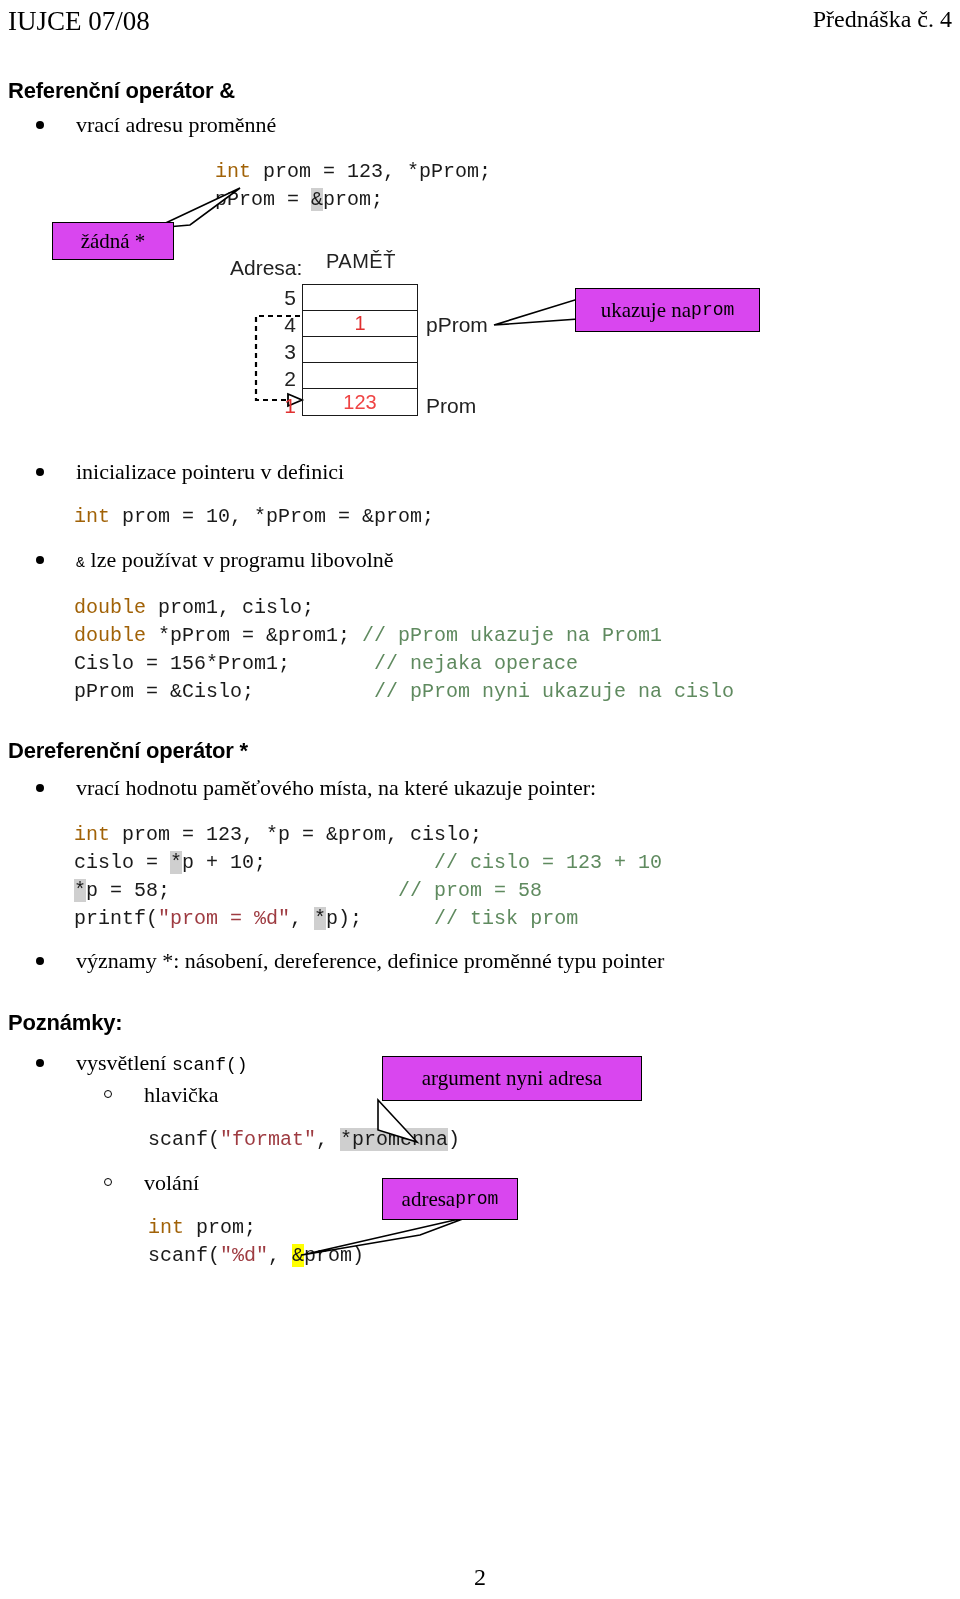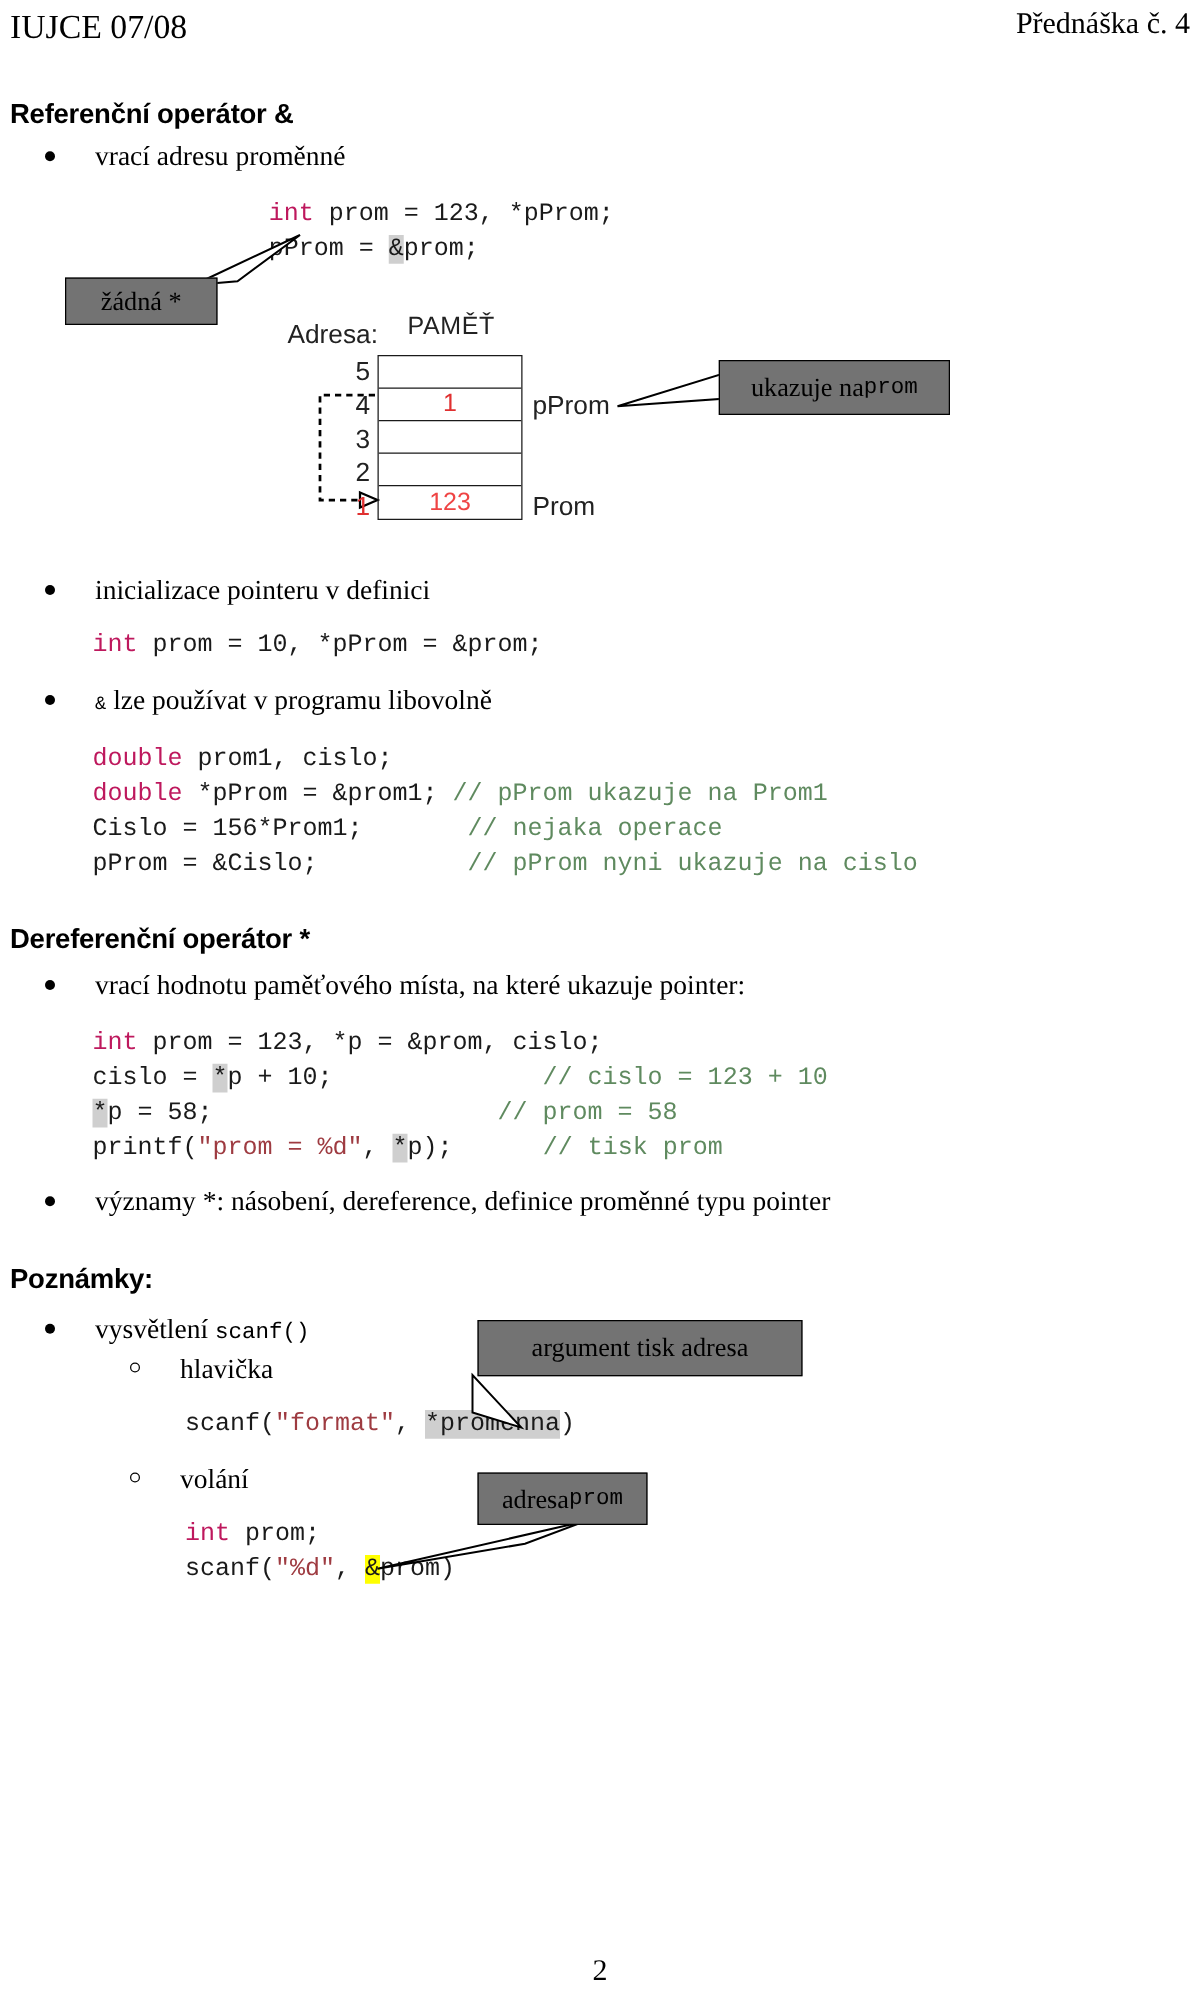--- a/index.html
+++ b/index.html
@@ -84,39 +84,39 @@
 
   
   .code {
     position: absolute;
     font-family: "Liberation Mono", monospace;
     font-size: 20px;
     white-space: pre;
     line-height: 28px;
     color: #1a1a1a;
   }
-  .kw { color: #be185d; }
+  .kw { color: #a16207; }
   .cmt { color: #5f8a5f; }
   .str { color: #9e3b41; }
   .hl  { background: #cfcfcf; }
   .hly { background: #ffff00; }
   .mono-inline {
     font-family: "Liberation Mono", monospace;
     font-size: 18px;
   }
   .mono-small {
     font-family: "Liberation Mono", monospace;
     font-size: 15px;
   }
 
   
   .callout {
     position: absolute;
     border: 1.6px solid #000;
-    background: #737373;
+    background: #d946ef;
     box-sizing: border-box;
     display: flex;
     align-items: center;
     justify-content: center;
     font-family: "Liberation Serif", serif;
     font-size: 21px;
     z-index: 5;
   }
   .callout-tail {
     position: absolute;
@@ -294,21 +294,21 @@
   <span class="dot"></span>
   <span class="btext"><span>vysvětlení </span><span class="mono-inline">scanf()</span></span>
 </div>
 
 <div class="bullet-row" style="left:104px; top:1082px;">
   <span class="circ"></span>
   <span class="btext">hlavička</span>
 </div>
 
 <div class="callout" style="left:382px; top:1056px; width:260px; height:45px;">
-  <span>argument tisk adresa</span>
+  <span>argument nyni adresa</span>
 </div>
 <svg class="callout-tail" style="left:375px; top:1098px; width:110px; height:48px;" viewBox="0 0 110 48">
   <polygon points="3,2 3,32 42,44" fill="#ffffff" stroke="#000000" stroke-width="1.6" stroke-linejoin="miter"></polygon>
 </svg>
 
 <div class="code" style="left:148px; top:1126px;"><span>scanf(</span><span class="str">"format"</span><span>, </span><span class="hl">*promenna</span><span>)</span></div>
 
 <div class="bullet-row" style="left:104px; top:1170px;">
   <span class="circ"></span>
   <span class="btext">volání</span>

